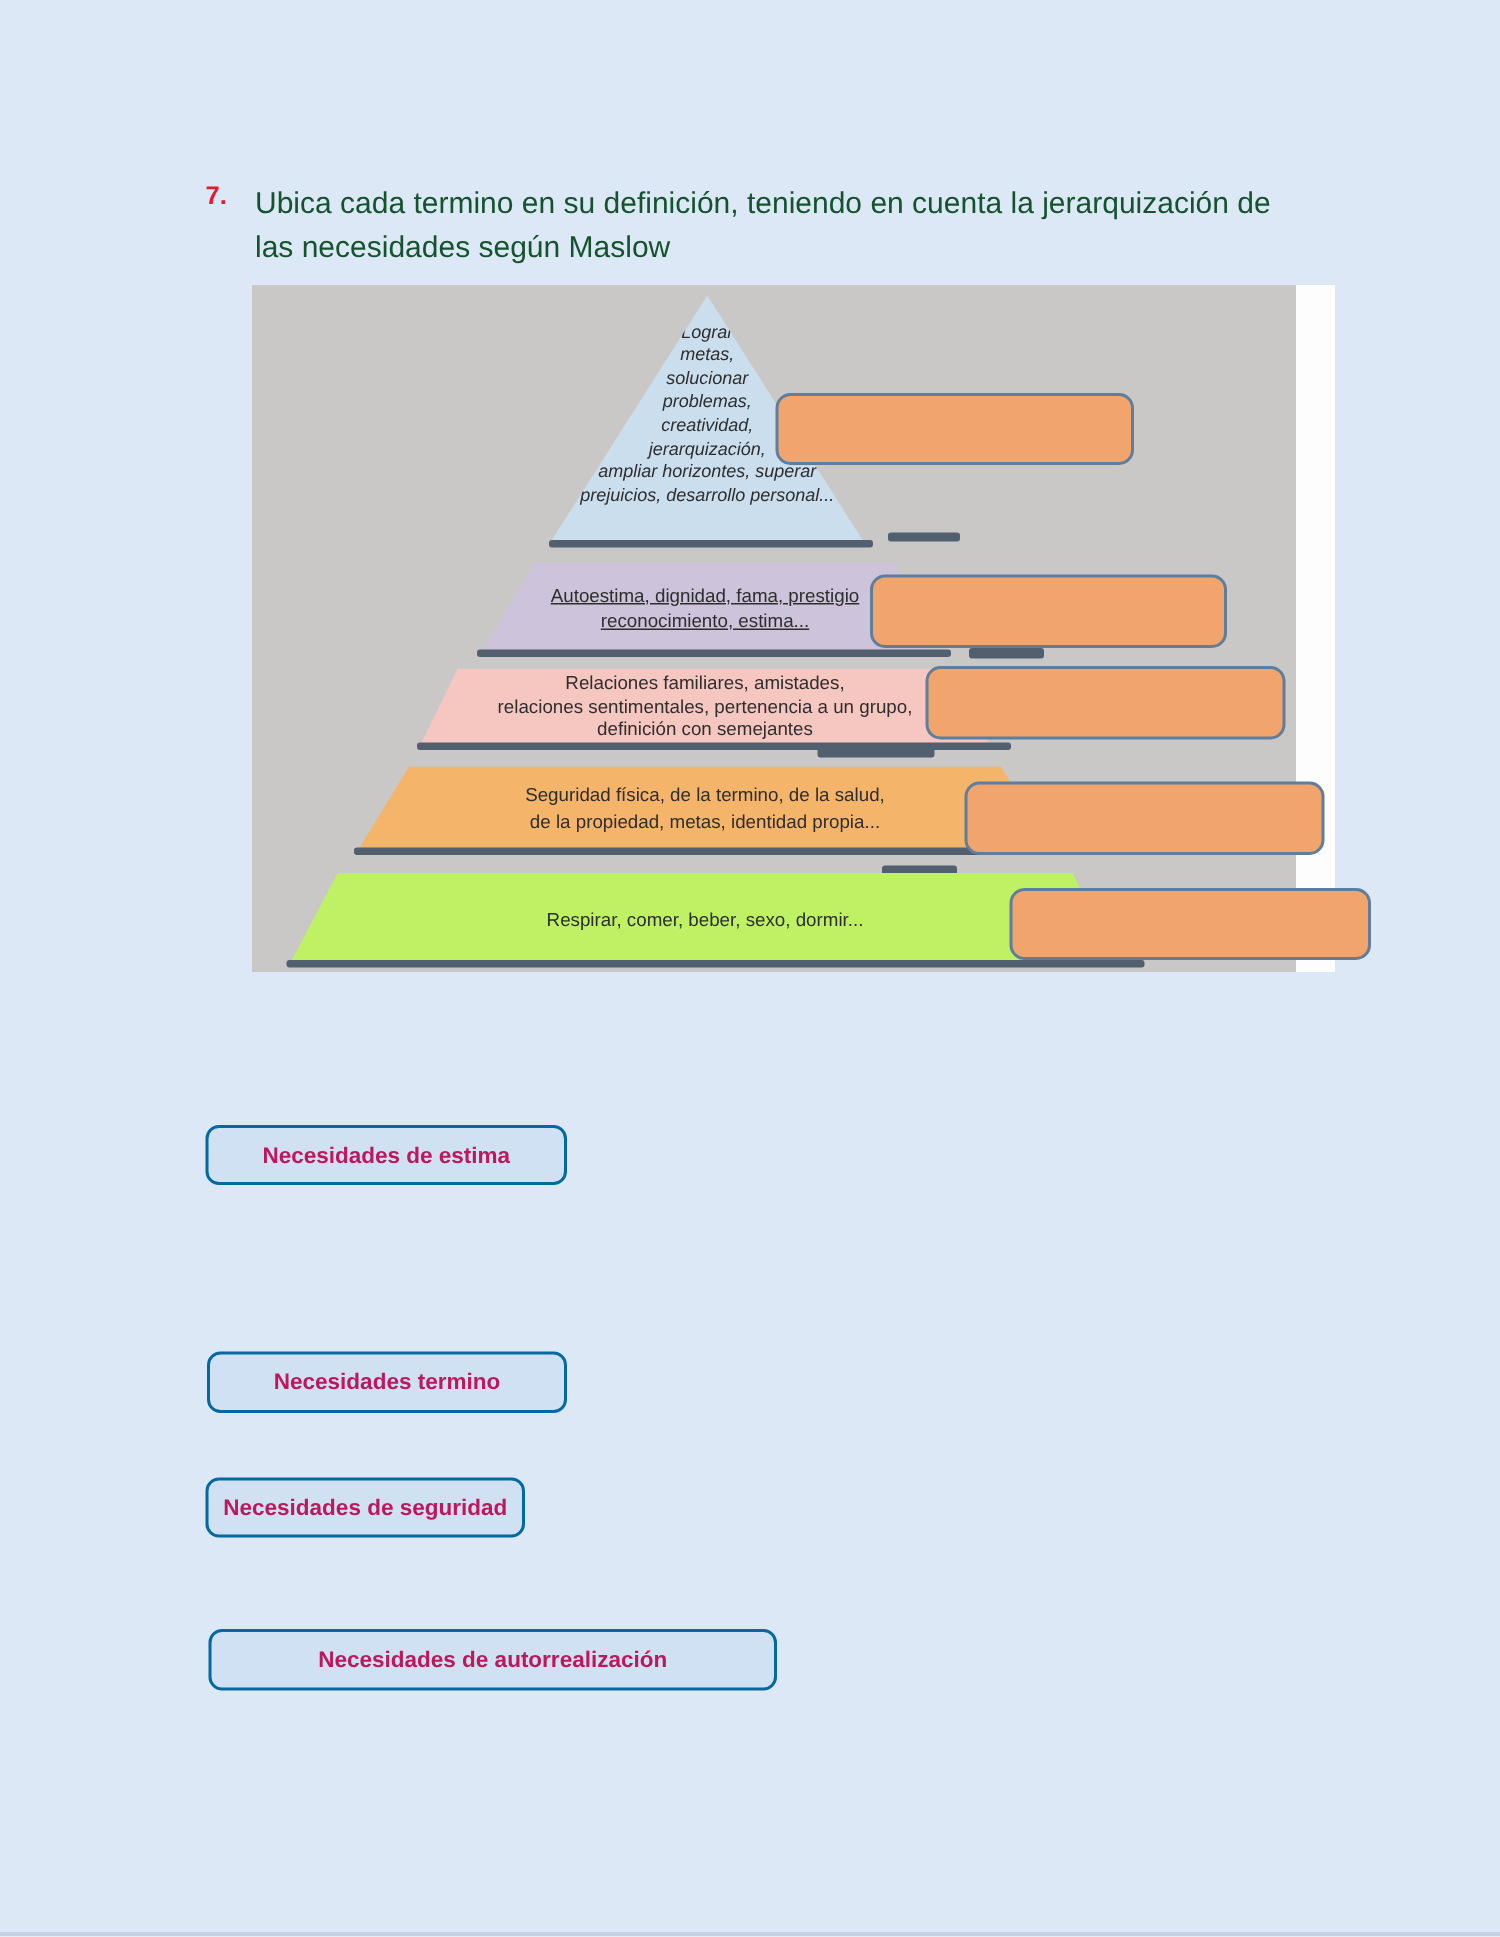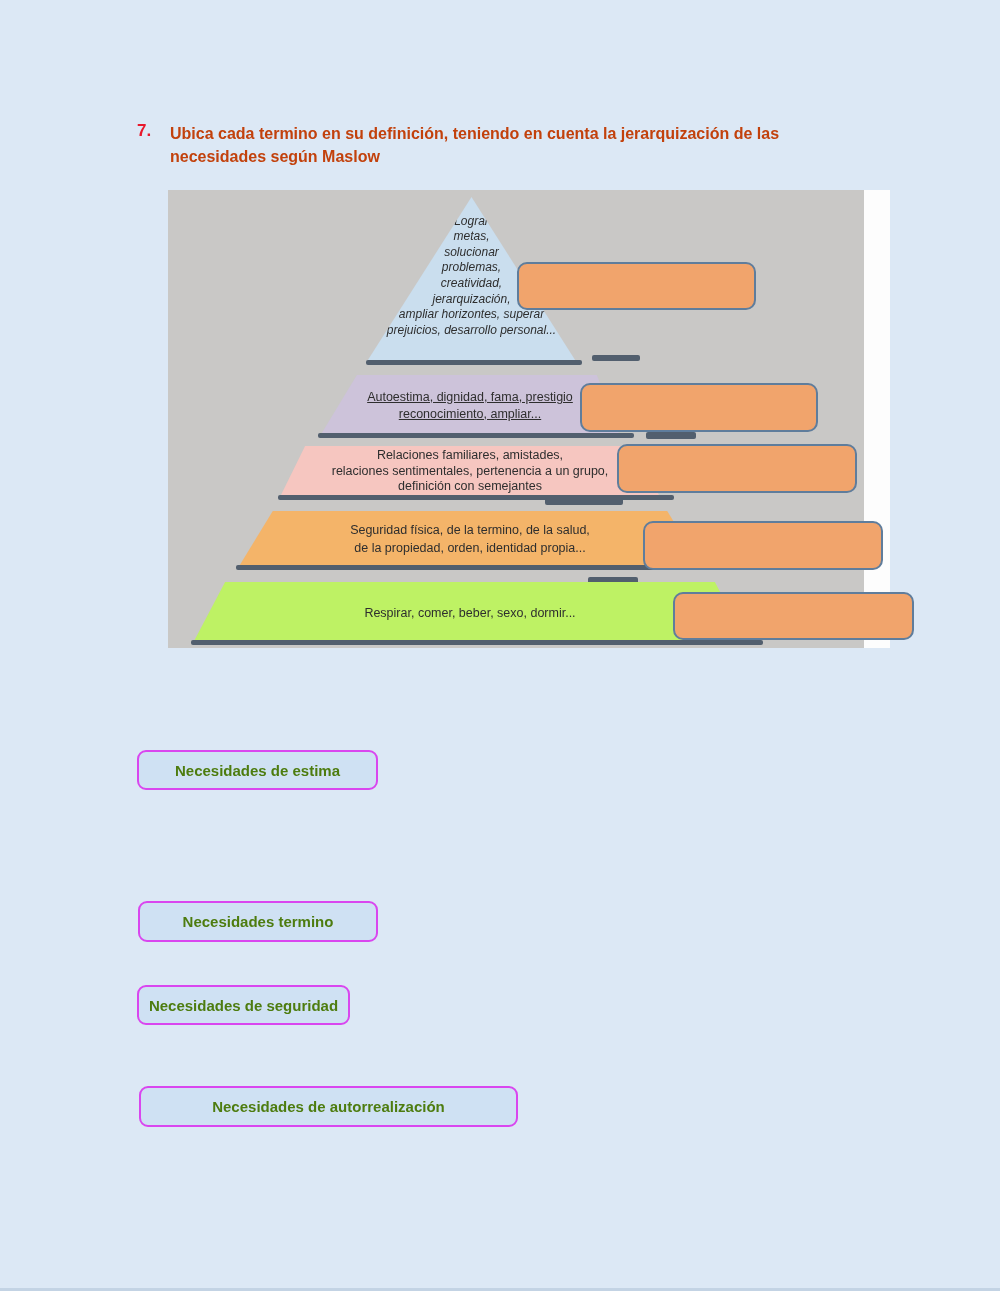--- a/index.html
+++ b/index.html
@@ -13,21 +13,21 @@
   .page-bottom-edge{
     position:absolute;left:0;bottom:0;width:100%;height:3px;background:#c3d3e4;
   }
   
   .q-number{
     position:absolute;left:137px;top:121px;
     color:#e8192c;font-size:17px;font-weight:bold;
   }
   .q-prompt{
     position:absolute;left:170px;top:122px;width:706px;
-    color:#c2410c;font-size:16px;font-weight:bold;line-height:1.45;
+    color:#14532d;font-size:20px;font-weight:normal;line-height:1.45;
   }
   
   .figure{
     position:absolute;left:168px;top:190px;width:722px;height:458px;
     background:#c9c8c6;
   }
   .side-strip{
     position:absolute;left:696px;top:0;width:26px;height:458px;background:#fdfdfd;
   }
   .level{
@@ -83,24 +83,24 @@
   }
   .dz1{left:349px;top:72px;width:239px;height:48px;}
   .dz2{left:412px;top:193px;width:238px;height:49px;}
   .dz3{left:449px;top:254px;width:240px;height:49px;}
   .dz4{left:475px;top:331px;width:240px;height:49px;}
   .dz5{left:505px;top:402px;width:241px;height:48px;}
   
   .answer{
     position:absolute;
     background:#cfe1f3;
-    border:2px solid #d946ef;border-radius:9px;
+    border:2px solid #0369a1;border-radius:9px;
     box-sizing:border-box;
     display:flex;align-items:center;justify-content:center;
-    color:#4d7c0f;font-size:15px;font-weight:bold;
+    color:#be185d;font-size:15px;font-weight:bold;
     cursor:grab;
   }
   .a1{left:137px;top:750px;width:241px;height:40px;}
   .a2{left:137px;top:827px;width:218px;height:40px;}
   .a3{left:138px;top:901px;width:240px;height:41px;}
   .a4{left:137px;top:985px;width:213px;height:40px;}
   .a5{left:139px;top:1086px;width:379px;height:41px;}
 </style>
 </head>
 <body>
@@ -124,40 +124,40 @@
         <span class="line">ampliar horizontes, superar</span>
         <span class="line">prejuicios, desarrollo personal...</span>
       </div>
     </div>
     <div class="underline u1"></div>
     <div class="dash d1"></div>
 
     <div class="level lv2" style="background-color: rgb(205, 195, 218); text-decoration: underline;">
       <div>
         <span class="line">Autoestima, dignidad, fama, prestigio</span>
-        <span class="line">reconocimiento, ampliar...</span>
+        <span class="line">reconocimiento, estima...</span>
       </div>
     </div>
     <div class="underline u2"></div>
     <div class="dash d2"></div>
 
     <div class="level lv3" style="background-color: rgb(246, 198, 192);">
       <div>
         <span class="line">Relaciones familiares, amistades,</span>
         <span class="line">relaciones sentimentales, pertenencia a un grupo,</span>
         <span class="line">definición con semejantes</span>
       </div>
     </div>
     <div class="underline u3"></div>
     <div class="dash d3"></div>
 
     <div class="level lv4" style="background-color: rgb(244, 180, 105);">
       <div>
         <span class="line">Seguridad física, de la termino, de la salud,</span>
-        <span class="line">de la propiedad, orden, identidad propia...</span>
+        <span class="line">de la propiedad, metas, identidad propia...</span>
       </div>
     </div>
     <div class="underline u4"></div>
     <div class="dash d4"></div>
 
     <div class="level lv5" style="background-color: #bef264;">
       <div>
         <span class="line">Respirar, comer, beber, sexo, dormir...</span>
       </div>
     </div>

